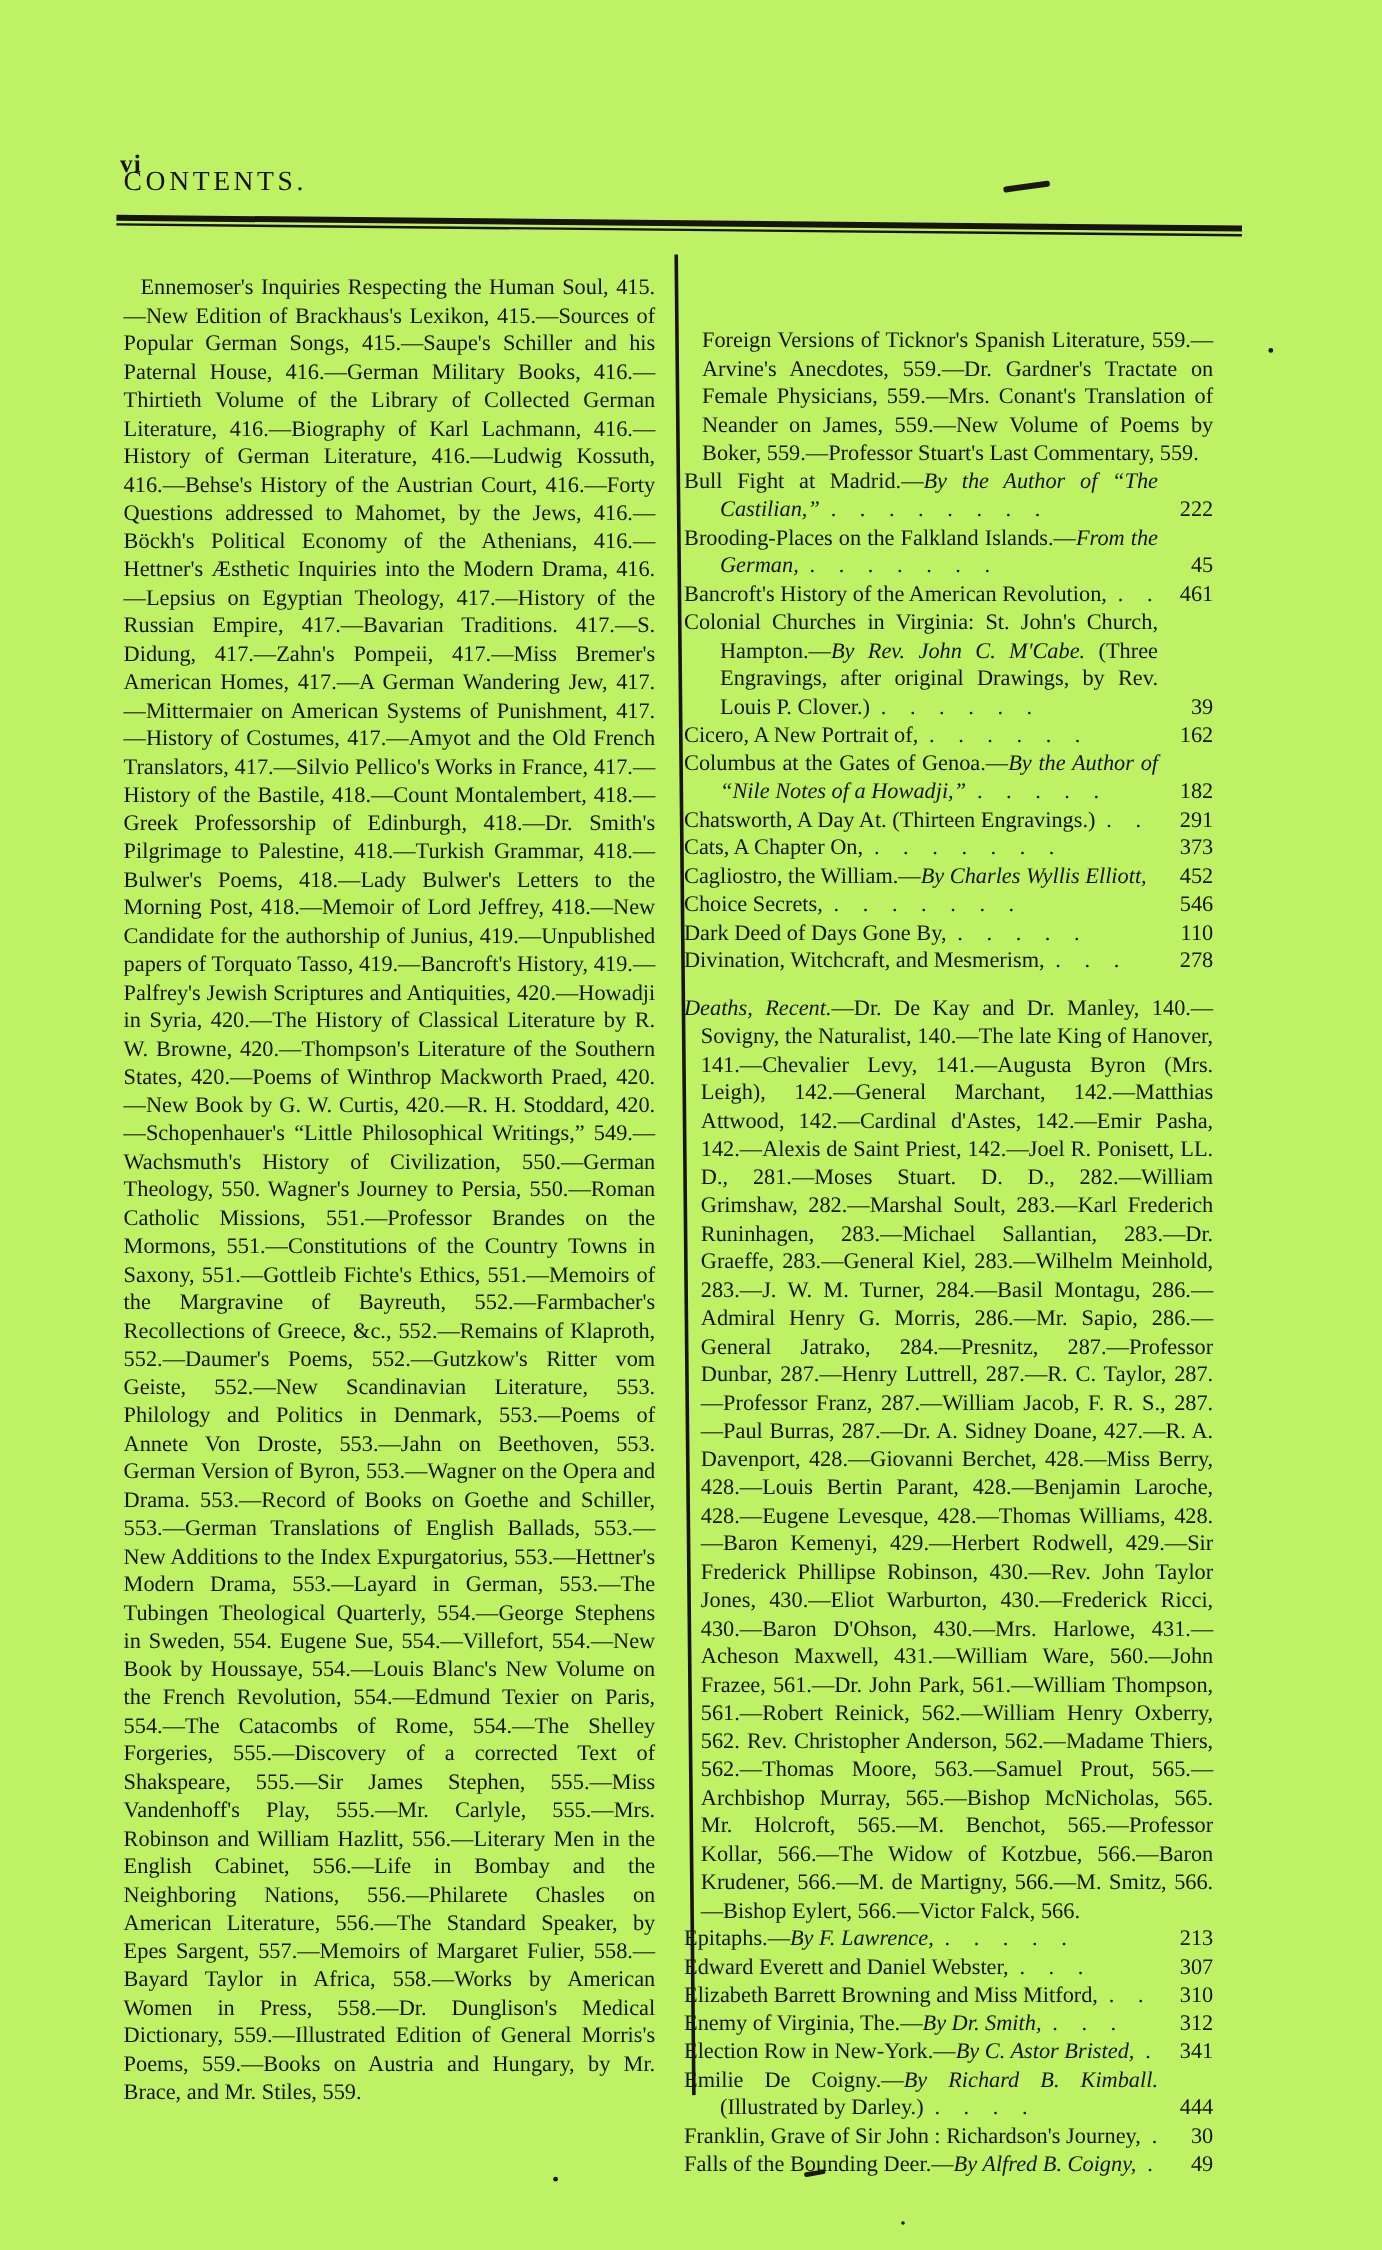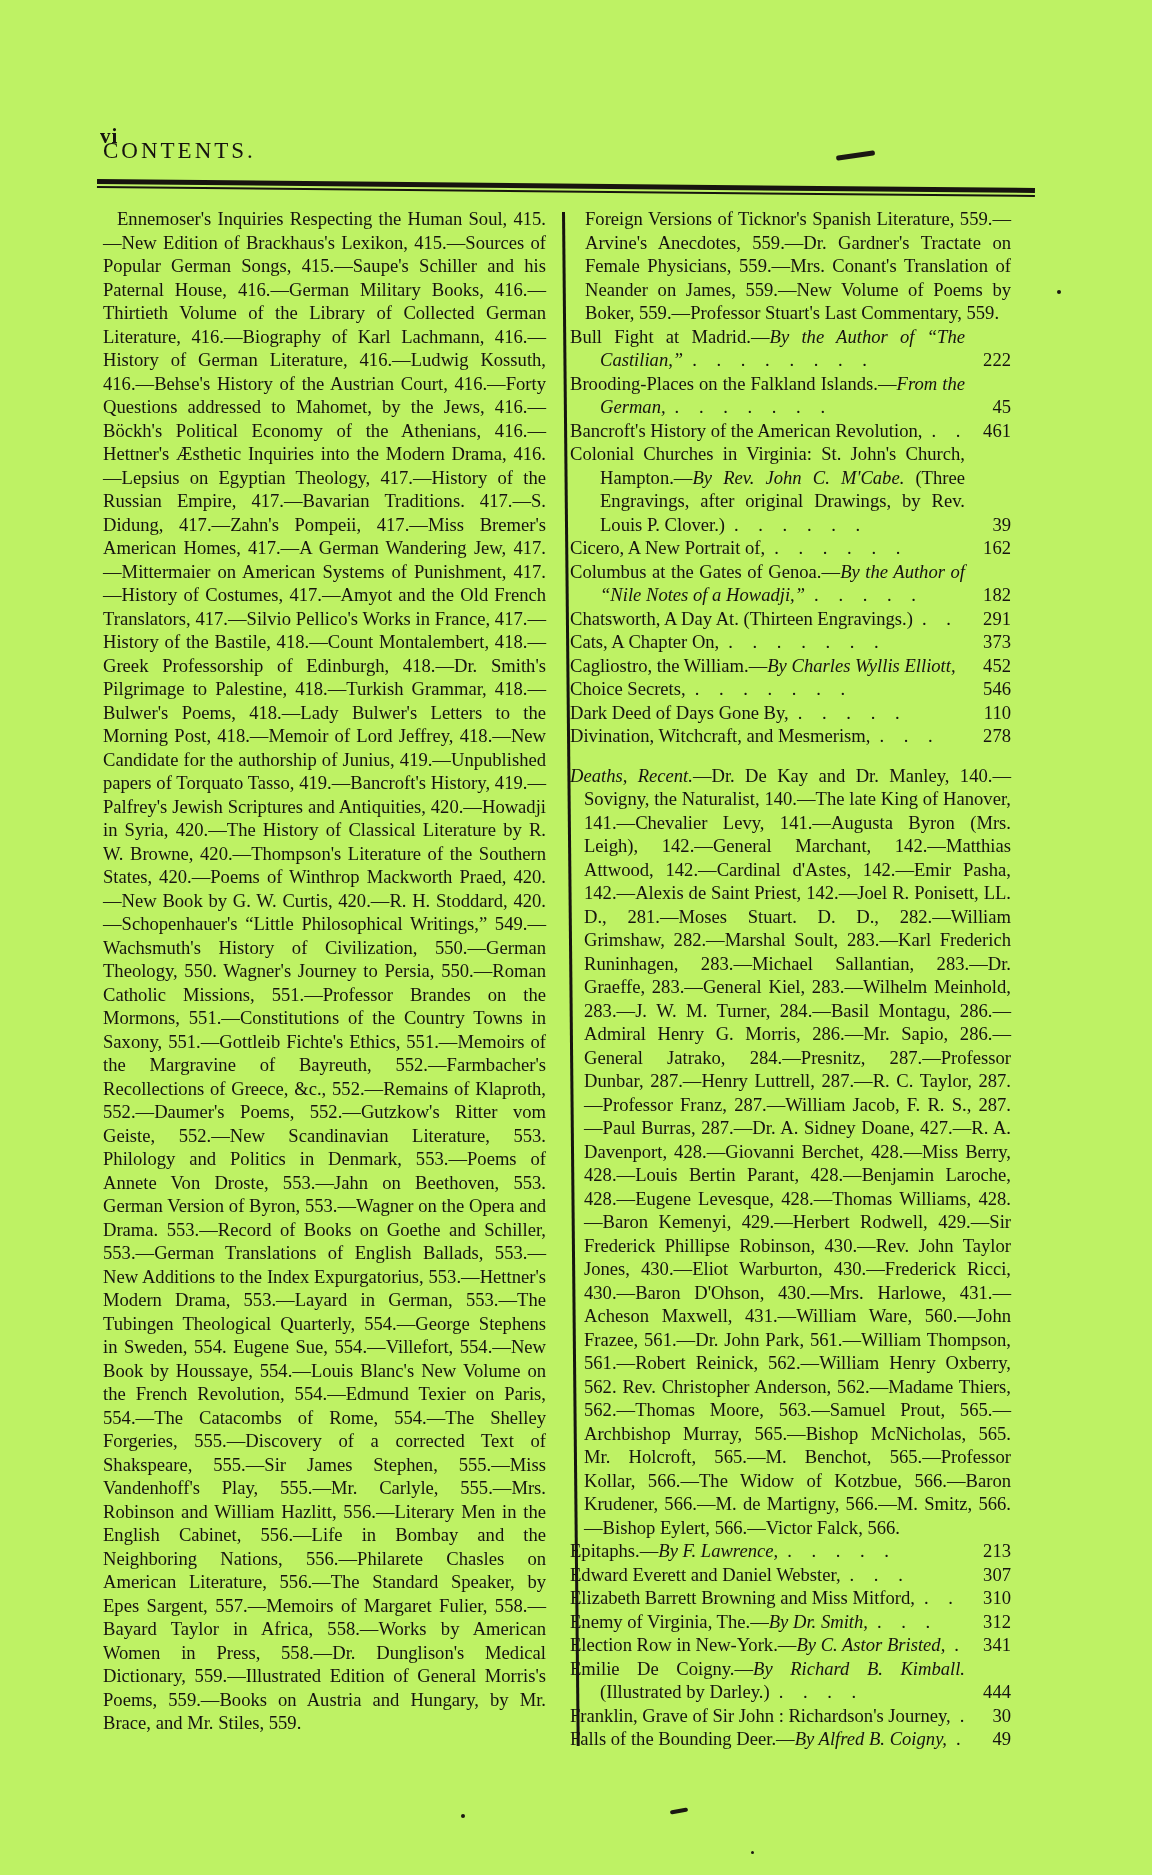--- a/index.html
+++ b/index.html
@@ -25,28 +25,28 @@
     transform:rotate(0.55deg); transform-origin:left center;
   }
   .rule-thick { height:4.5px; background:#17140f; }
   .rule-thin  { height:1.6px; background:#17140f; margin-top:2.5px; }
   .col-divider {
     position:absolute; left:562px; top:212px; width:2.6px; height:1534px;
     background:#17140f;
     transform:rotate(-0.55deg); transform-origin:top center;
   }
   .col {
-    position:absolute; top:207px;
+    position:absolute; top:228px;
     font-size:18.6px; line-height:23.5px;
     text-align:justify;
   }
   .col-left  { left:103px; width:443px; }
   .col-right { left:570px; width:441px; }
   .lead-para { text-indent:14px; }
-  .cont { margin-left:15px; }
+  .cont { margin-left:15px;margin-top:44px; }
   .entry {
     position:relative;
     padding-left:30px; text-indent:-30px; padding-right:46px;
   }
   .entry.paragraph { padding-left:14px; text-indent:-14px; padding-right:0;margin-top:16px; }
   .entry em { font-style:italic; }
   .entry .pg { position:absolute; right:0; bottom:0; text-indent:0; }
   .leader { word-spacing:15px; margin-left:9px; white-space:nowrap; }
   .artifact { position:absolute; background:#1b1812; }
   .a-dash   { left:836px; top:153px; width:39px; height:4.5px; transform:rotate(-8deg); border-radius:2px; }

